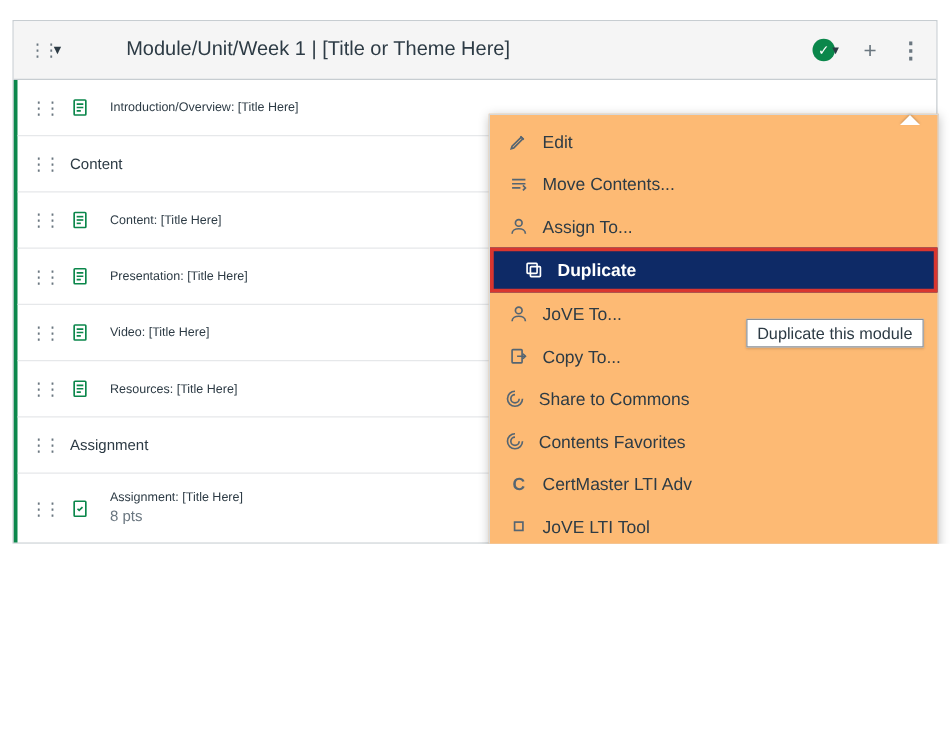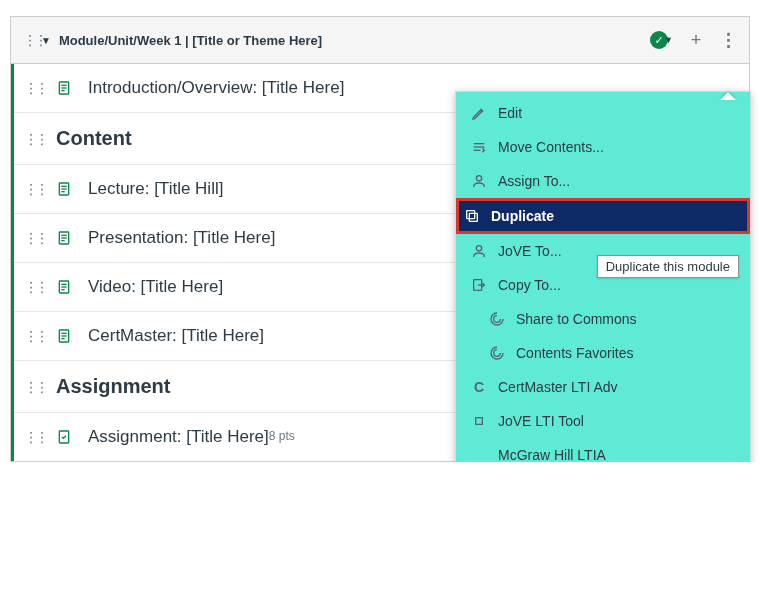--- a/index.html
+++ b/index.html
@@ -30,23 +30,24 @@
     margin-right: 4px;
     cursor: grab;
     width: 14px;
   }
   .collapse-caret {
     color: #2d3b45;
     font-size: 10px;
     margin-right: 8px;
   }
   .module-title {
-    font-weight: 700;
-    font-size: 13px;
+    font-weight: 400;
+    font-size: 16px;
     flex: 1;
+    margin-left: 42px;
   }
   .header-actions {
     display: flex;
     align-items: center;
     gap: 14px;
   }
   .status-circle {
     width: 18px; height: 18px;
     border-radius: 50%;
     background: #0b874b;
@@ -70,34 +71,34 @@
     display: flex;
     align-items: center;
     padding: 14px 12px;
     border-bottom: 1px solid #e6e8ea;
     gap: 14px;
   }
   .item:last-child { border-bottom:none; }
   .item .drag-handle { margin-left:-2px; }
   .doc-icon { color:#0b874b; width:18px; display:inline-flex; }
   .assign-icon { color:#0b874b; width:18px; display:inline-flex; }
-  .item-title { font-size: 17px; color:#2d3b45; }
-  .subheader .item-title { font-weight:700; font-size:20px; }
+  .item-title { font-size: 10px; color:#2d3b45; }
+  .subheader .item-title { font-weight:400; font-size:12px; }
   .item.indent { padding-left: 12px; }
   .item.indent .item-content { margin-left: 0; }
-  .item-content { display:flex; }
+  .item-content { display:flex; flex-direction:column; }
   .item-sub { font-size:12px; color:#6b7780; margin-top:2px; }
 
   
   .menu {
     position: absolute;
     top: 74px;
     right: -2px;
-    width: 296px;
-    background: #5eead4;
+    width: 360px;
+    background: #fdba74;
     box-shadow: 0 2px 8px rgba(0,0,0,0.25);
     border:1px solid #d6d9db;
     z-index: 10;
     padding: 4px 0;
   }
   .menu::before {
     content:"";
     position:absolute;
     top:-8px; right:14px;
     border:8px solid transparent;
@@ -113,25 +114,25 @@
     color:#2d3b45;
     cursor:pointer;
   }
   .menu-item .mi-icon { width:18px; color:#556572; display:inline-flex; justify-content:center; }
   .menu-item.highlight {
     background:#0e2a66;
     color:#fff;
     font-weight:700;
     border:3px solid #d9362f;
     margin: 0 0;
-    padding: 7px 4px;
+    padding: 7px 23px;
   }
   .menu-item.highlight .mi-icon { color:#fff; }
   .menu-label { cursor:default; font-weight:400; color:#2d3b45; }
-  .menu-item.indent2 { padding-left: 32px; }
+  .menu-item.indent2 { padding-left: 11px; }
 
   .tooltip {
     position:absolute;
     top: 114px;
     right: 4px;
     background:#fff;
     border:1px solid #8a9199;
     padding:3px 8px;
     font-size:13px;
     color:#2d3b45;
@@ -198,21 +199,21 @@
     <div class="item indent">
       <span class="drag-handle">⋮⋮</span>
       <span class="doc-icon">
         <svg viewBox="0 0 24 24" fill="none" stroke="currentColor" stroke-width="2">
             <rect x="5" y="3" width="14" height="18" rx="1"></rect>
             <line x1="8" y1="8" x2="16" y2="8"></line>
             <line x1="8" y1="12" x2="16" y2="12"></line>
             <line x1="8" y1="16" x2="13" y2="16"></line>
           </svg>
       </span>
-      <span class="item-title">Lecture: [Title Hill]</span>
+      <span class="item-title">Content: [Title Here]</span>
     </div>
 
     <div class="item indent">
       <span class="drag-handle">⋮⋮</span>
       <span class="doc-icon">
         <svg viewBox="0 0 24 24" fill="none" stroke="currentColor" stroke-width="2">
             <rect x="5" y="3" width="14" height="18" rx="1"></rect>
             <line x1="8" y1="8" x2="16" y2="8"></line>
             <line x1="8" y1="12" x2="16" y2="12"></line>
             <line x1="8" y1="16" x2="13" y2="16"></line>
@@ -237,21 +238,21 @@
     <div class="item indent">
       <span class="drag-handle">⋮⋮</span>
       <span class="doc-icon">
         <svg viewBox="0 0 24 24" fill="none" stroke="currentColor" stroke-width="2">
             <rect x="5" y="3" width="14" height="18" rx="1"></rect>
             <line x1="8" y1="8" x2="16" y2="8"></line>
             <line x1="8" y1="12" x2="16" y2="12"></line>
             <line x1="8" y1="16" x2="13" y2="16"></line>
           </svg>
       </span>
-      <span class="item-title">CertMaster: [Title Here]</span>
+      <span class="item-title">Resources: [Title Here]</span>
     </div>
 
     <div class="item subheader">
       <span class="drag-handle">⋮⋮</span>
       <span class="item-title">Assignment</span>
     </div>
 
     <div class="item indent">
       <span class="drag-handle">⋮⋮</span>
       <span class="assign-icon">

